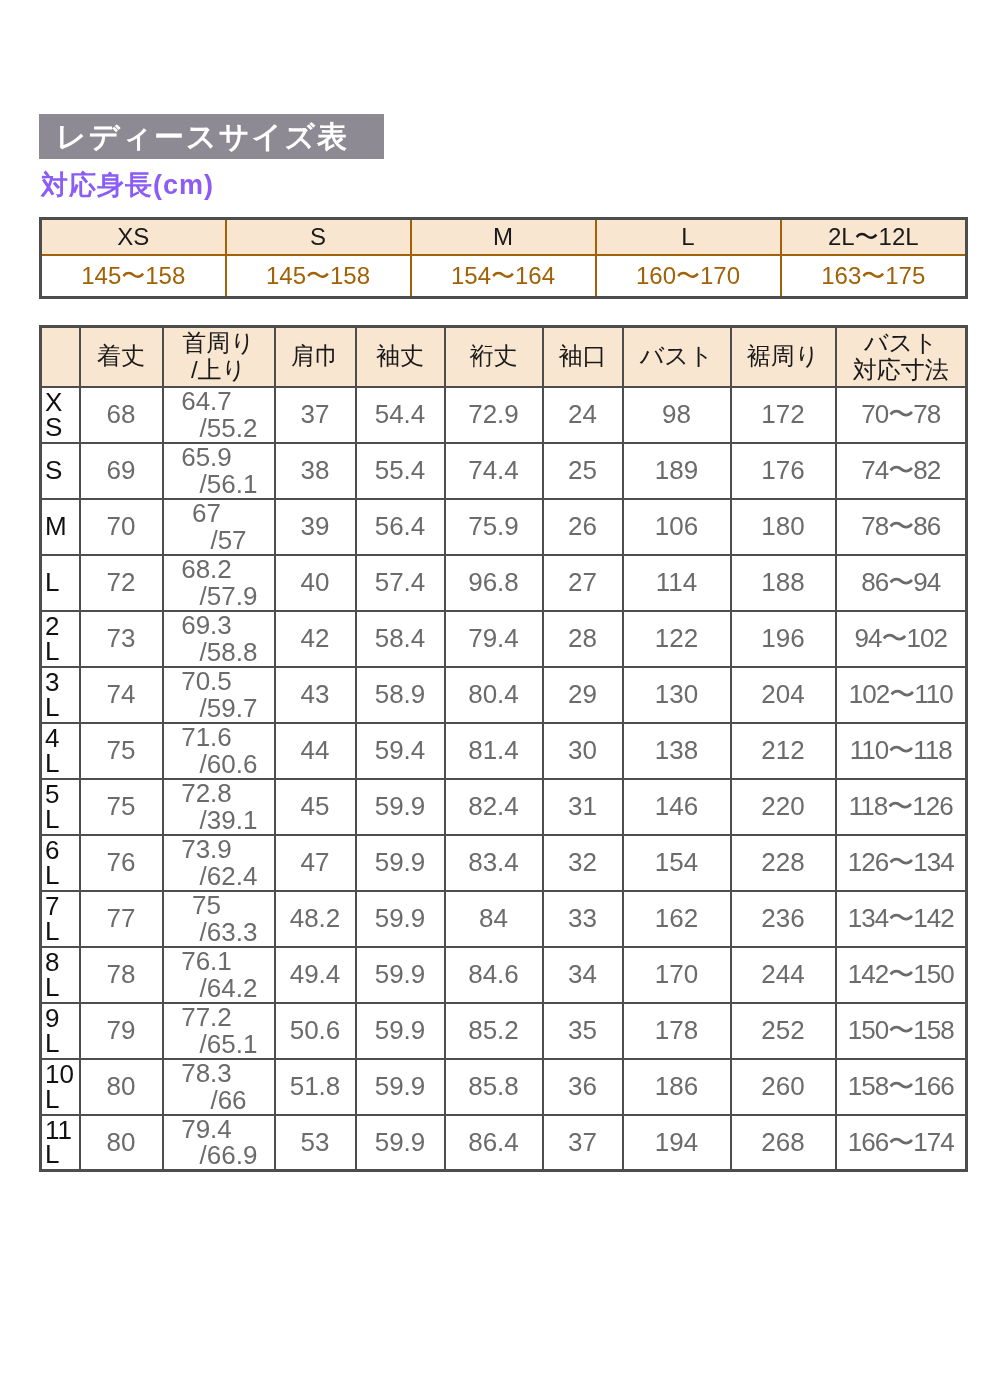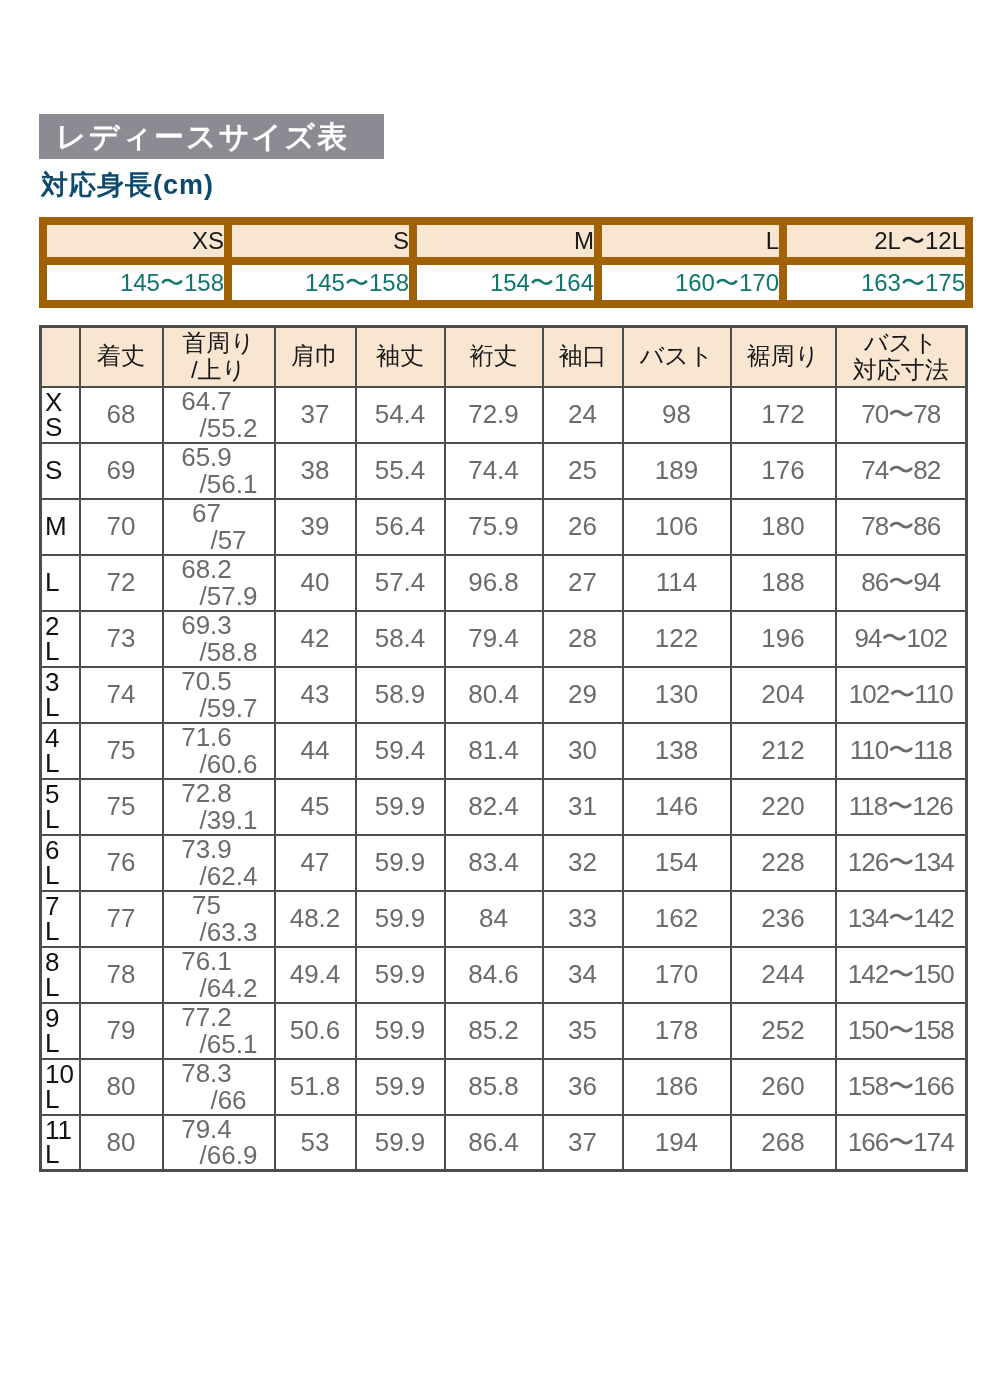--- a/index.html
+++ b/index.html
@@ -12,36 +12,36 @@
 
   .title-bar {
     position:absolute; left:39px; top:114px;
     width:345px; height:45px; box-sizing:border-box;
     background:#8E8A93; color:#ffffff;
     font-size:30px; font-weight:bold; letter-spacing:2px;
     line-height:45px; padding-left:17px;
   }
   .subtitle {
     position:absolute; left:41px; top:167px;
-    font-size:27px; font-weight:bold; color:#0c4a6e; letter-spacing:1px;
+    font-size:27px; font-weight:bold; color:#8b5cf6; letter-spacing:1px;
   }
 
   table { border-collapse:collapse; table-layout:fixed; }
   th, td { box-sizing:border-box; padding:0; }
 
   
   .height-table {
     position:absolute; left:39px; top:217px; width:926px;
     border:3px solid #4D4D4D;
   }
-  .height-table th, .height-table td { border:8px solid #a16207; text-align:right; }
+  .height-table th, .height-table td { border:2px solid #a16207; text-align:center; }
   .height-table th {
     background:#F9E6D1; height:36px; font-size:24px; font-weight:normal; color:#1a1a1a;
   }
-  .height-table td { height:43px; font-size:24px; color:#0f766e; background:#ffffff; }
+  .height-table td { height:43px; font-size:24px; color:#a16207; background:#ffffff; }
 
   
   .size-table {
     position:absolute; left:39px; top:325px; width:926px;
     border:3px solid #4D4D4D;
   }
   .size-table th, .size-table td { border:2px solid #4D4D4D; text-align:center; }
   .size-table thead th {
     background:#F9E6D1; height:60px; font-size:24px; font-weight:normal;
     color:#1a1a1a; line-height:1.12;

